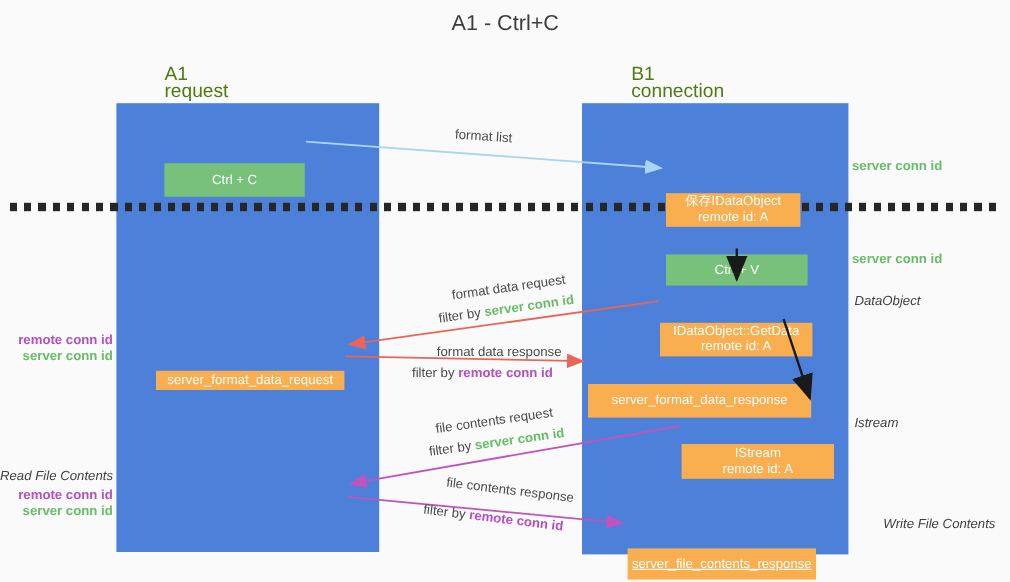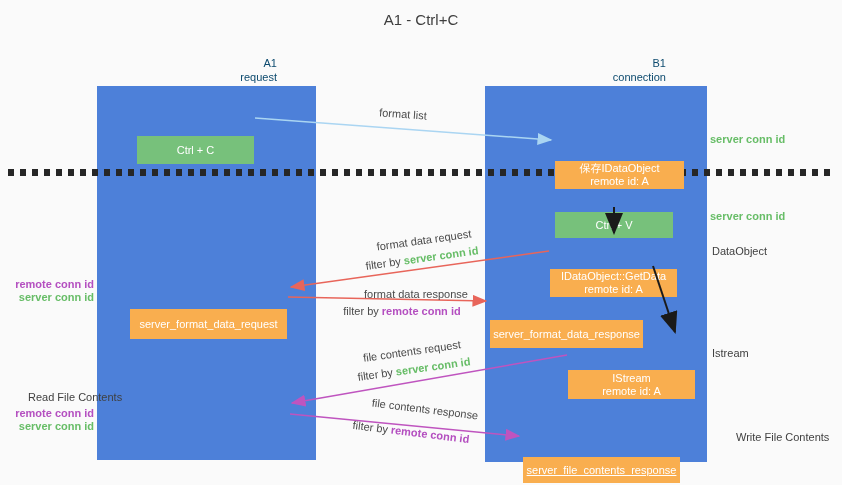--- a/index.html
+++ b/index.html
@@ -10,27 +10,27 @@
   .canvas{
     position:relative;
     width:842px;height:485px;
     background:#fafafa;
     overflow:hidden;
   }
   .abs{position:absolute;}
   .title{
     top:10px;left:0;width:842px;
     text-align:center;
-    font-size:15px;line-height:19px;
+    font-size:18px;line-height:19px;
     color:#3d3d3d;
   }
   .lane-header{
-    text-align:right;
-    font-size:11px;line-height:14px;
-    color:#0c4a6e;
+    text-align:left;
+    font-size:16px;line-height:14px;
+    color:#4d7c0f;
   }
   .lane{
     background:#4d80d9;
   }
   .node{
     display:flex;flex-direction:column;
     align-items:center;justify-content:center;
     font-size:11px;line-height:13px;
     color:#ffffff;
     text-align:center;
@@ -48,21 +48,21 @@
     color:#4a4a4a;
     text-align:center;
     white-space:nowrap;
   }
   .kw-green{color:#67bd67;font-weight:bold;}
   .kw-purple{color:#b44fc0;font-weight:bold;}
   .annot{
     font-size:11px;line-height:13px;
     white-space:nowrap;
   }
-  .annot.dark{color:#3f3f3f;}
+  .annot.dark{color:#3f3f3f;font-style:italic;}
   .annot.green{color:#67bd67;font-weight:bold;}
   .annot.purple{color:#b44fc0;font-weight:bold;}
   .annot.right-align{text-align:right;}
   svg.arrows{position:absolute;left:0;top:0;pointer-events:none;}
 </style>
 </head>
 <body>
 
 <div class="canvas">
 
@@ -81,39 +81,39 @@
 
   <div class="abs lane" style="left:97px;top:86px;width:219px;height:374px;"></div>
   <div class="abs lane" style="left:485px;top:86px;width:222px;height:376px;"></div>
 
   <div class="abs dotted-line"></div>
 
   <div class="abs node green" style="left:137px;top:104px;width:117px;height:28px;">
     <div>Ctrl + C</div>
   </div>
 
-  <div class="abs node orange" style="left:555px;top:129px;width:129px;height:28px;">
+  <div class="abs node orange" style="left:555px;top:129px;width:112px;height:28px;">
     <div>保存IDataObject</div>
     <div>remote id: A</div>
   </div>
 
   <div class="abs node green" style="left:555px;top:180px;width:118px;height:26px;">
     <div>Ctrl + V</div>
   </div>
 
   <div class="abs node orange" style="left:550px;top:237px;width:127px;height:28px;text-align:right;">
     <div>IDataObject::GetData</div>
     <div>remote id: A</div>
   </div>
 
-  <div class="abs node orange" style="left:130px;top:277px;width:157px;height:30px;align-items:center;">
+  <div class="abs node orange" style="left:130px;top:277px;width:157px;height:16px;align-items:center;">
     <div>server_format_data_request</div>
   </div>
 
-  <div class="abs node orange" style="left:490px;top:288px;width:153px;height:28px;justify-content:center;">
+  <div class="abs node orange" style="left:490px;top:288px;width:186px;height:28px;justify-content:center;">
     <div>server_format_data_response</div>
   </div>
 
   <div class="abs node orange" style="left:568px;top:338px;width:127px;height:29px;">
     <div>IStream</div>
     <div>remote id: A</div>
   </div>
 
 
   <div class="abs node orange" style="left:523px;top:425px;width:157px;height:26px;text-decoration:underline;">
@@ -159,17 +159,17 @@
   <div class="abs flow-label" style="left:347px;top:426px;width:128px;transform:rotate(7deg);"><span>filter by </span><span class="kw-purple">remote conn id</span></div>
 
   <div class="abs annot green" style="left:710px;top:133px;">server conn id</div>
   <div class="abs annot green" style="left:710px;top:210px;">server conn id</div>
   <div class="abs annot dark" style="left:712px;top:245px;">DataObject</div>
   <div class="abs annot dark" style="left:712px;top:347px;">Istream</div>
   <div class="abs annot dark" style="left:736px;top:431px;">Write File Contents</div>
 
   <div class="abs annot purple right-align" style="left:0px;top:278px;width:94px;">remote conn id</div>
   <div class="abs annot green right-align" style="left:0px;top:291px;width:94px;">server conn id</div>
-  <div class="abs annot dark right-align" style="left:0px;top:391px;width:94px;margin-left:28px;">Read File Contents</div>
+  <div class="abs annot dark right-align" style="left:0px;top:391px;width:94px;">Read File Contents</div>
   <div class="abs annot purple right-align" style="left:0px;top:407px;width:94px;">remote conn id</div>
   <div class="abs annot green right-align" style="left:0px;top:420px;width:94px;">server conn id</div>
 
 </div>
 
 </body></html>

